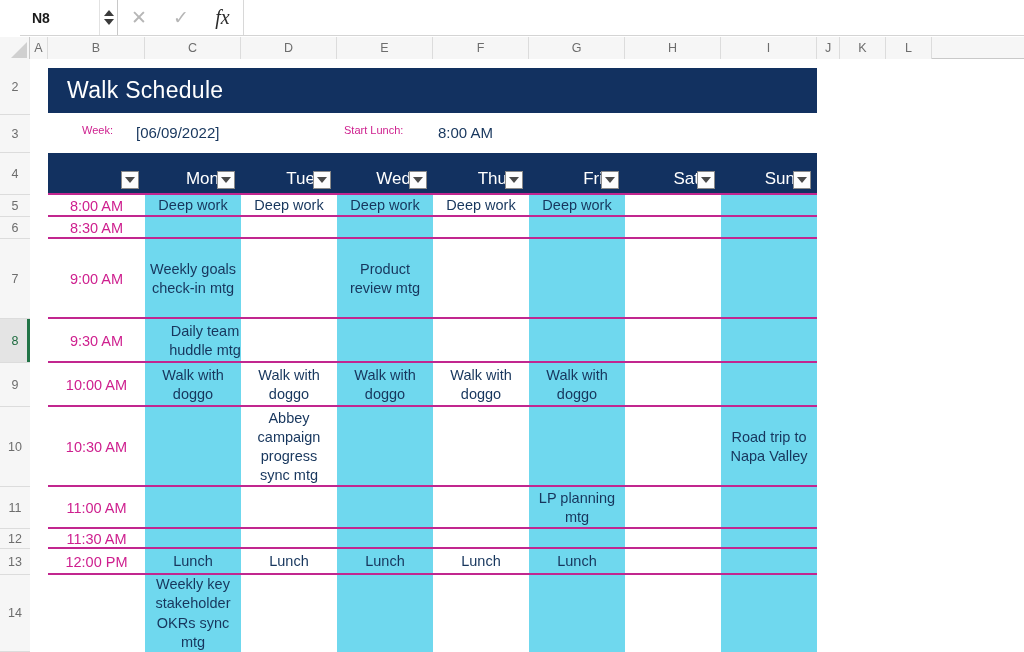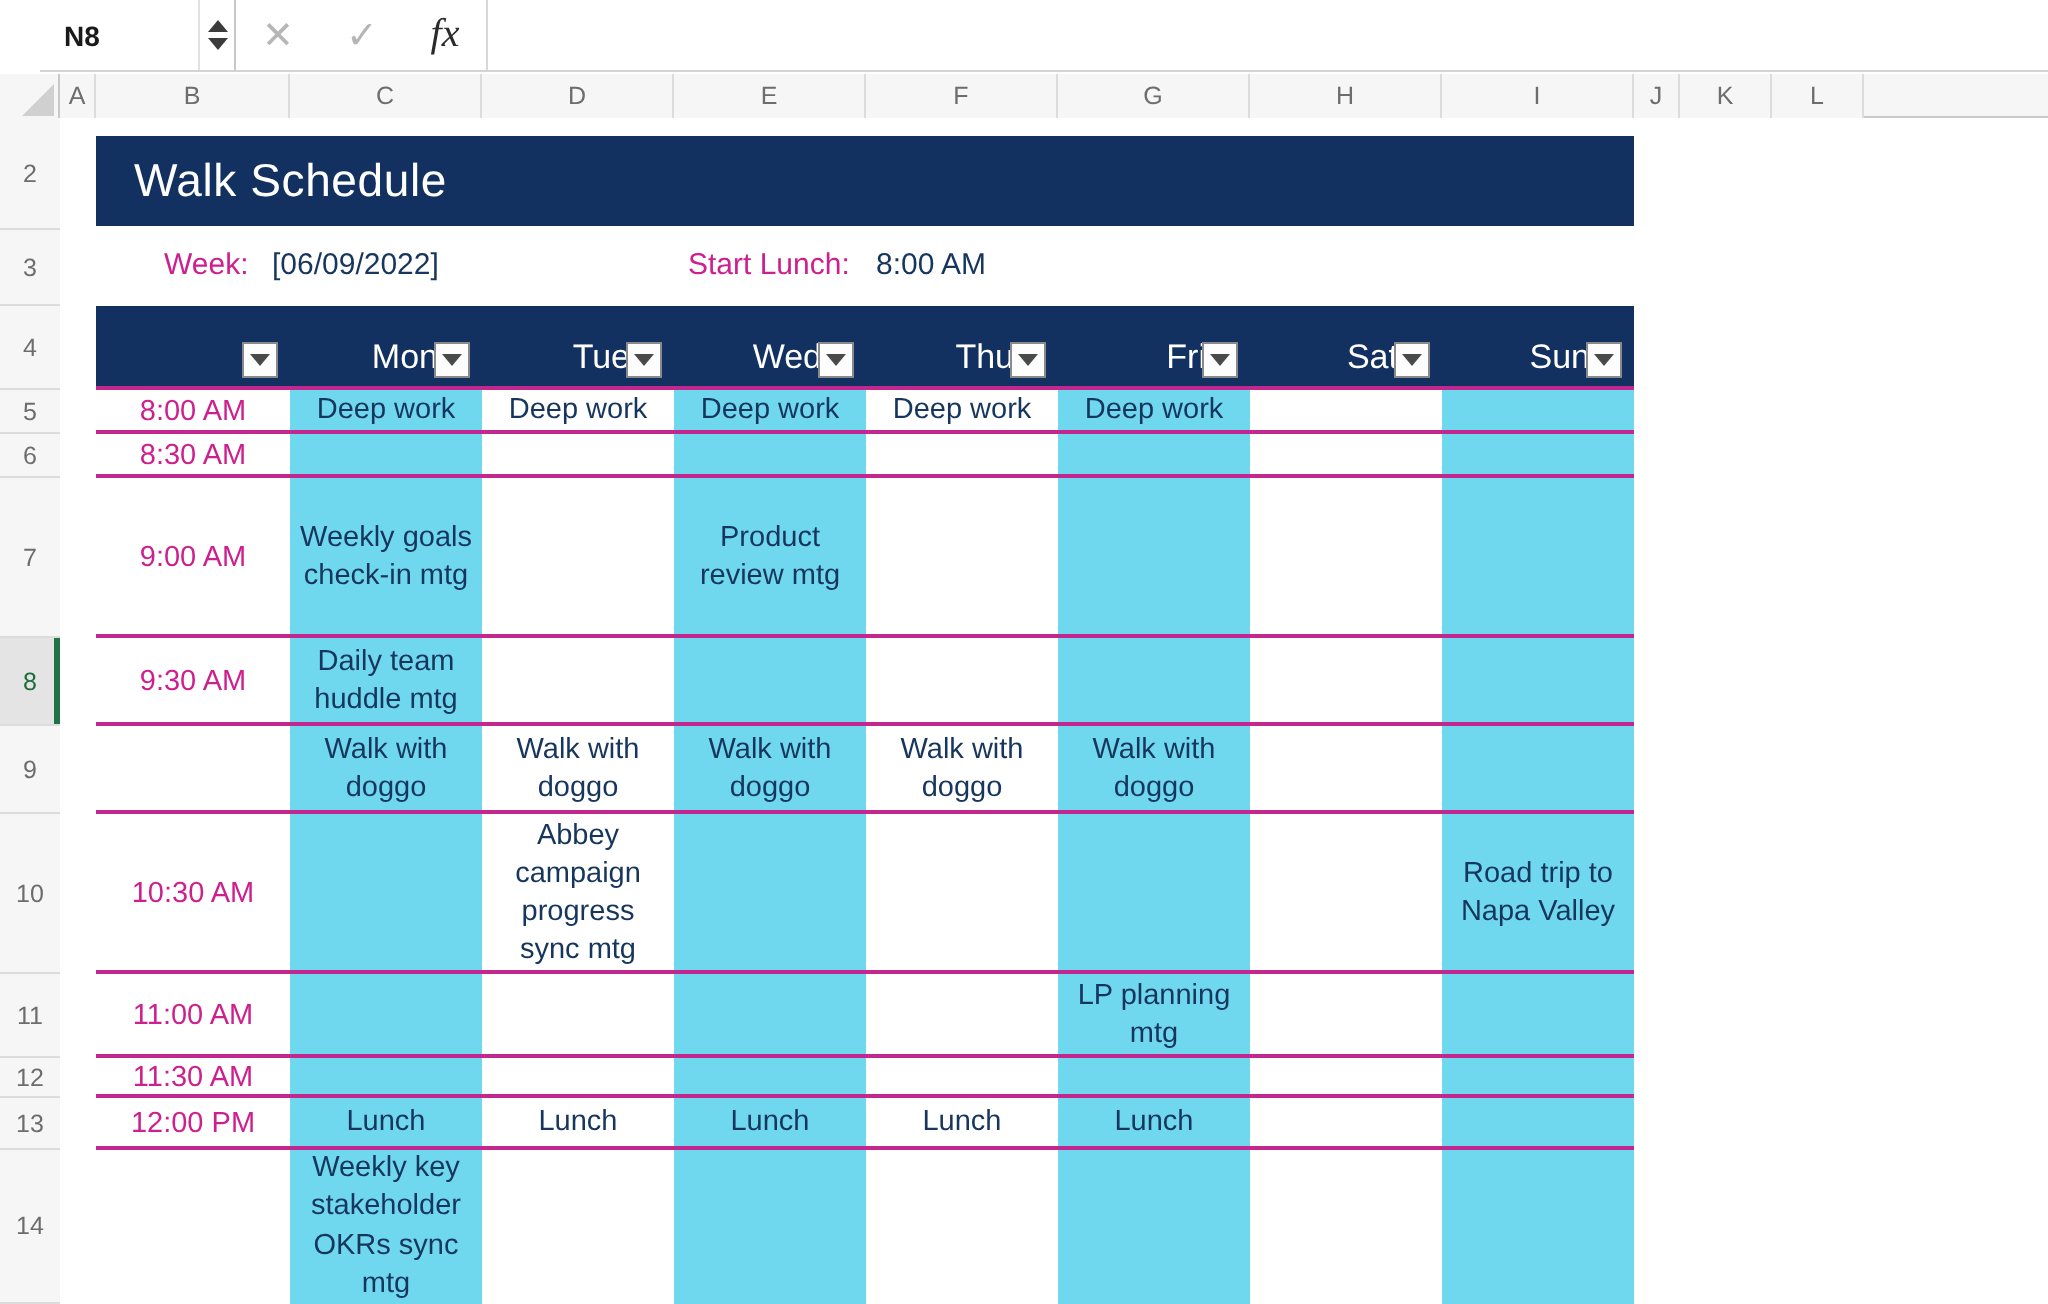--- a/index.html
+++ b/index.html
@@ -85,21 +85,21 @@
   }
 
   
   #title-banner {
     position: absolute; background: #123160; color: #ffffff;
     display: flex; align-items: center; padding-left: 19px;
     font-size: 23px; letter-spacing: .3px;
   }
 
   
-  .meta-lbl { position: absolute; font-size: 15px; color: #CE1F8E; }
+  .meta-lbl { position: absolute; font-size: 11px; color: #CE1F8E; }
   .meta-val { position: absolute; font-size: 15px; color: #17365d; }
 
   
   #day-header { position: absolute; background: #123160; }
   .dayname {
     position: absolute; bottom: 6px; color: #ffffff;
     font-size: 17px; text-align: right;
   }
   .filter-btn {
     position: absolute; width: 18px; height: 18px;
@@ -252,32 +252,33 @@
     <div class="ecell" style="left: 403px; top: 180px; width: 96px; height: 80px;"></div>
     <div class="ecell" style="left: 499px; top: 180px; width: 96px; height: 80px;"></div>
     <div class="ecell" style="left: 595px; top: 180px; width: 96px; height: 80px;"></div>
     <div class="ecell" style="left: 691px; top: 180px; width: 96px; height: 80px;"></div>
     <div class="sep" style="left: 18px; top: 258px; width: 769px;"></div>
     <div class="band" style="left: 115px; top: 260px; width: 96px; height: 44px;"></div>
     <div class="band" style="left: 307px; top: 260px; width: 96px; height: 44px;"></div>
     <div class="band" style="left: 499px; top: 260px; width: 96px; height: 44px;"></div>
     <div class="band" style="left: 691px; top: 260px; width: 96px; height: 44px;"></div>
     <div class="tcell" style="left: 18px; top: 260px; width: 97px; height: 44px;">9:30 AM</div>
-    <div class="ecell" style="left: 115px; top: 260px; width: 96px; height: 44px;">Daily team huddle mtg</div>
+    <div class="ecell" style="left: 127px; top: 260px; width: 96px; height: 44px;">Daily team huddle mtg</div>
     <div class="ecell" style="left: 211px; top: 260px; width: 96px; height: 44px;"></div>
     <div class="ecell" style="left: 307px; top: 260px; width: 96px; height: 44px;"></div>
     <div class="ecell" style="left: 403px; top: 260px; width: 96px; height: 44px;"></div>
     <div class="ecell" style="left: 499px; top: 260px; width: 96px; height: 44px;"></div>
     <div class="ecell" style="left: 595px; top: 260px; width: 96px; height: 44px;"></div>
     <div class="ecell" style="left: 691px; top: 260px; width: 96px; height: 44px;"></div>
     <div class="sep" style="left: 18px; top: 302px; width: 769px;"></div>
     <div class="band" style="left: 115px; top: 304px; width: 96px; height: 44px;"></div>
     <div class="band" style="left: 307px; top: 304px; width: 96px; height: 44px;"></div>
     <div class="band" style="left: 499px; top: 304px; width: 96px; height: 44px;"></div>
     <div class="band" style="left: 691px; top: 304px; width: 96px; height: 44px;"></div>
+    <div class="tcell" style="left: 18px; top: 304px; width: 97px; height: 44px;">10:00 AM</div>
     <div class="ecell" style="left: 115px; top: 304px; width: 96px; height: 44px;">Walk with doggo</div>
     <div class="ecell" style="left: 211px; top: 304px; width: 96px; height: 44px;">Walk with doggo</div>
     <div class="ecell" style="left: 307px; top: 304px; width: 96px; height: 44px;">Walk with doggo</div>
     <div class="ecell" style="left: 403px; top: 304px; width: 96px; height: 44px;">Walk with doggo</div>
     <div class="ecell" style="left: 499px; top: 304px; width: 96px; height: 44px;">Walk with doggo</div>
     <div class="ecell" style="left: 595px; top: 304px; width: 96px; height: 44px;"></div>
     <div class="ecell" style="left: 691px; top: 304px; width: 96px; height: 44px;"></div>
     <div class="sep" style="left: 18px; top: 346px; width: 769px;"></div>
     <div class="band" style="left: 115px; top: 348px; width: 96px; height: 80px;"></div>
     <div class="band" style="left: 307px; top: 348px; width: 96px; height: 80px;"></div>

